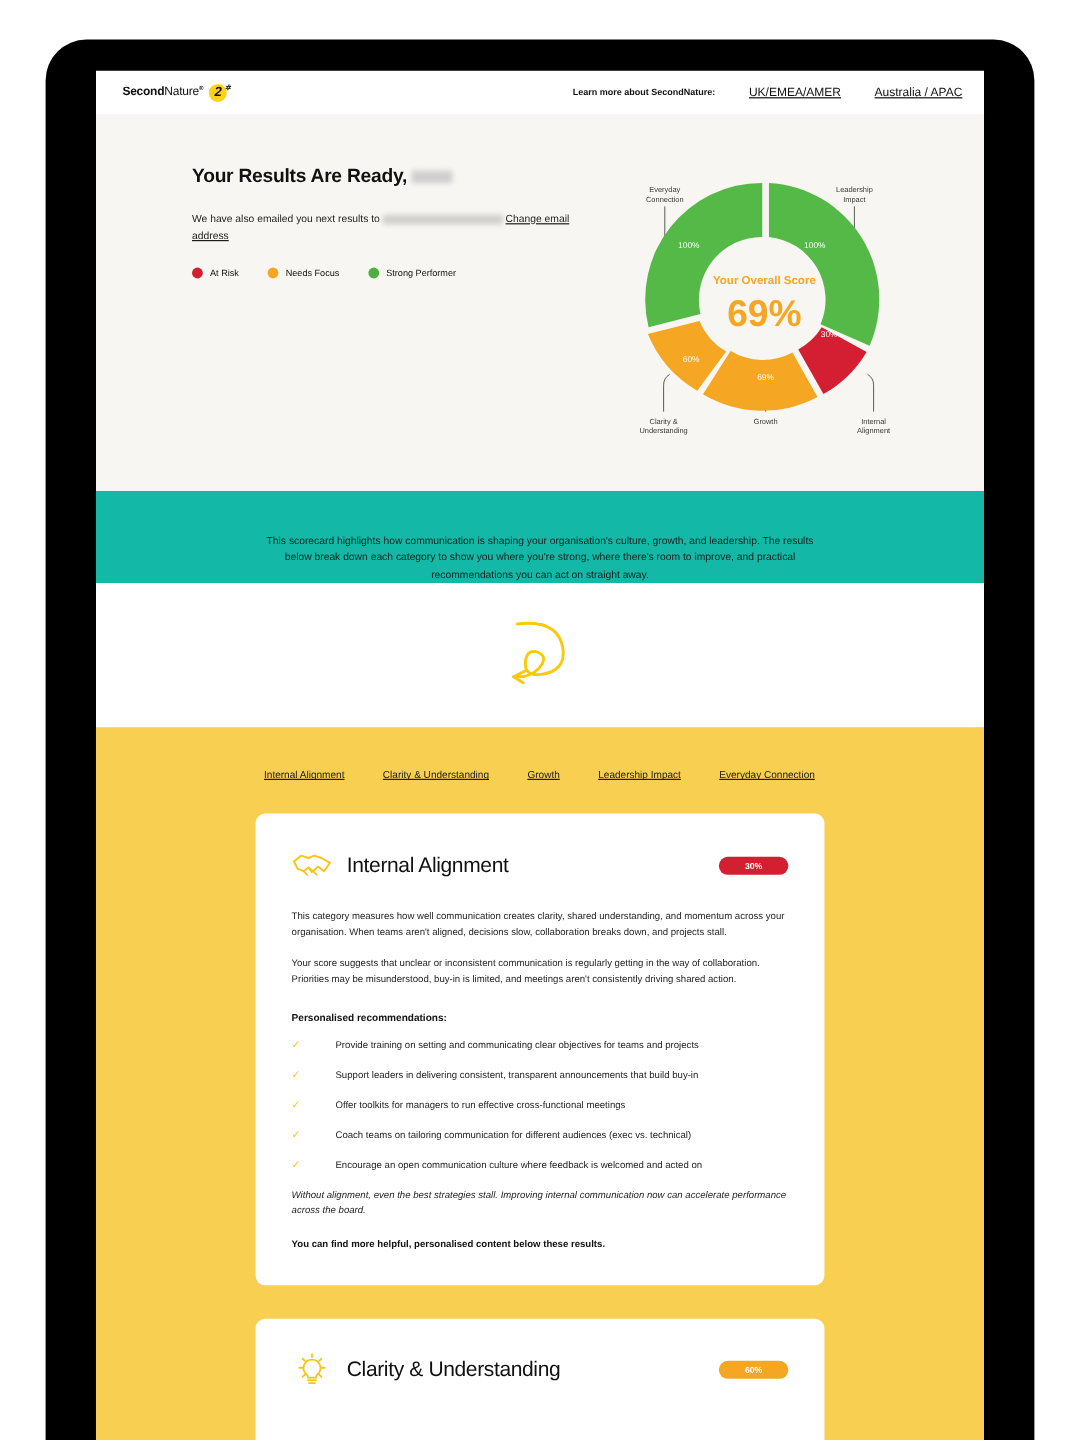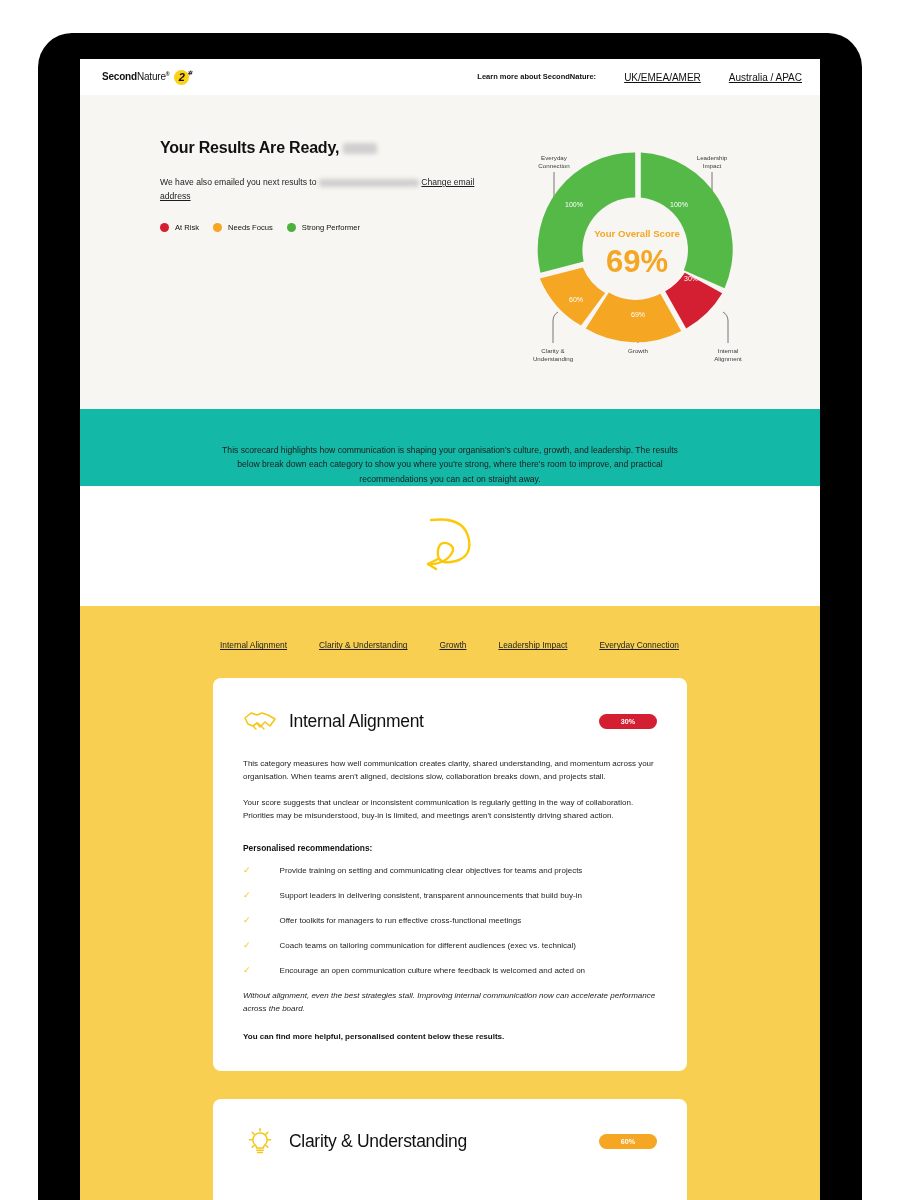--- a/index.html
+++ b/index.html
@@ -65,21 +65,21 @@
   }
   .redact {
     display: inline-block; vertical-align: middle;
     background: #cfcfcf; border-radius: 2px;
     filter: blur(2.2px);
     height: 11px; width: 34px;
   }
   .redact.email { width: 100px; height: 8px; }
   .hero-p { font-size: 8.6px; color: #1d1d1d; line-height: 1.65; margin-bottom: 13px; }
   .hero-p a { color: #1d1d1d; text-decoration: underline; }
-  .legend { display: flex; gap: 14px; margin-top: 20px; align-items: center; }
+  .legend { display: flex; gap: 24px; margin-top: 20px; align-items: center; }
   .legend-item { display: flex; align-items: center; gap: 6px; }
   .legend-dot { width: 9px; height: 9px; border-radius: 50%; }
   .legend-label { font-size: 7.6px; color: #111; }
 
   .hero-right { flex: 1; position: relative; }
   .donut-wrap { position: relative; width: 262px; height: 250px; margin-left: 6px; }
 
   
   .blurb {
     background: #14b8a6; text-align: center;

